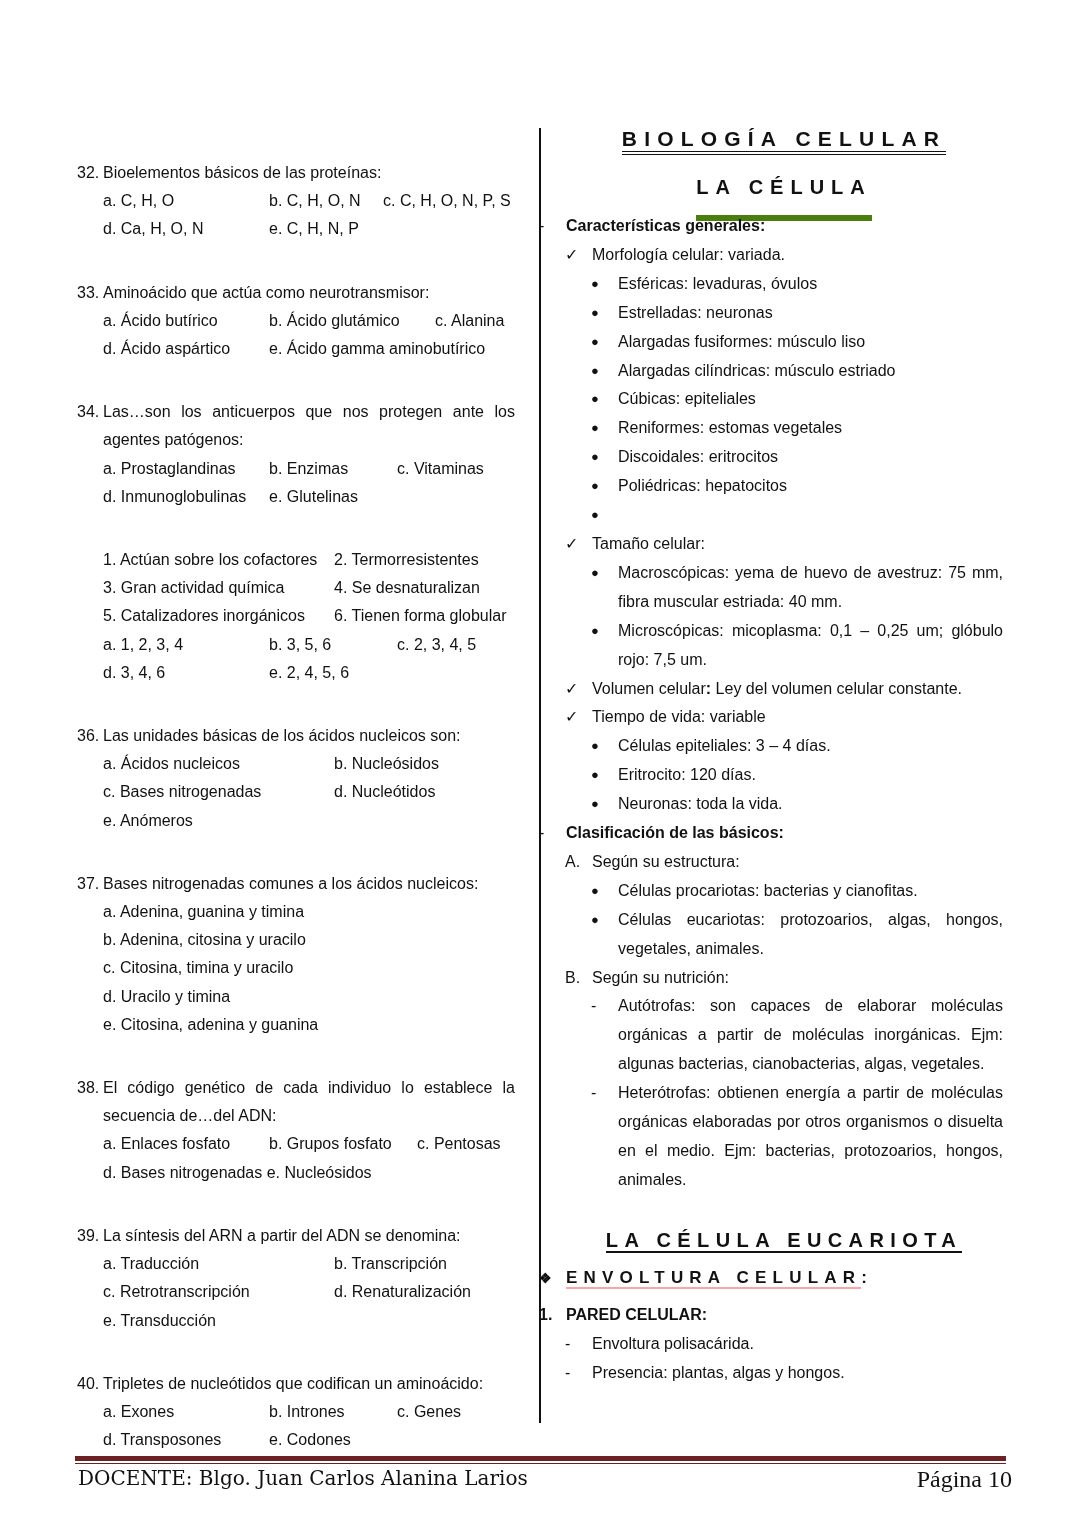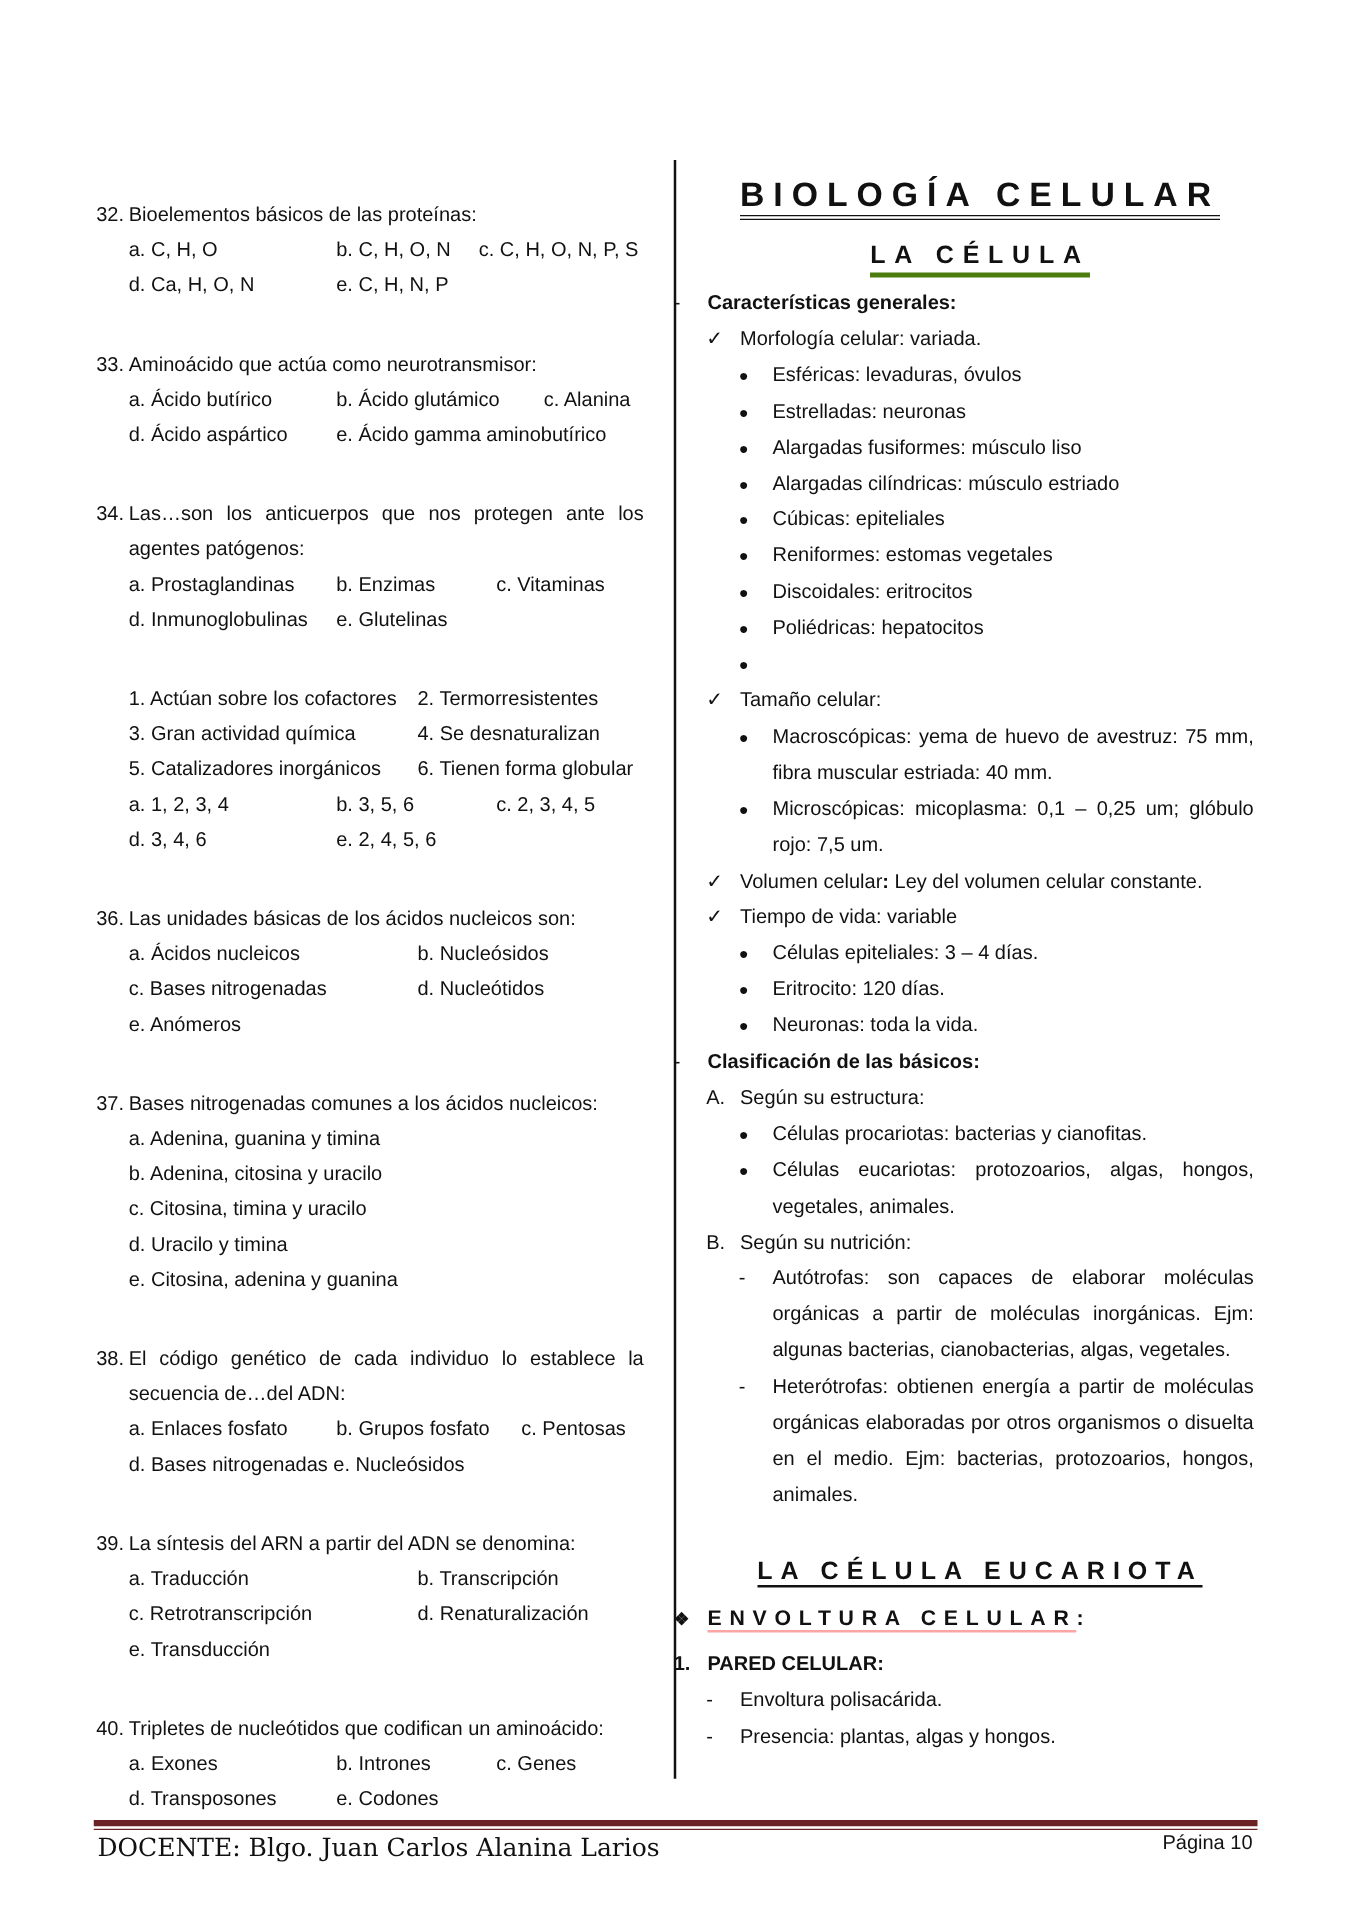--- a/index.html
+++ b/index.html
@@ -14,49 +14,49 @@
 
   .q { margin-bottom: 28px; margin-top: 35px; }
   .q-stem { display: flex; line-height: 28.2px; text-align: justify; }
   .q-num { width: 26px; flex: 0 0 26px; }
   .q-text { flex: 1; text-align: justify; text-align-last: left; }
   .opt-row { display: flex; padding-left: 26px; line-height: 28.2px; }
   .opt { white-space: nowrap; }
   .w166 { width: 166px; } .w128 { width: 128px; } .w231 { width: 231px; }
 
   .title-main {
-    text-align: center; font-weight: bold; font-size: 27px; letter-spacing: 7.2px;
-    margin: 17px 0 0 0; line-height: 30px;
+    text-align: center; font-weight: bold; font-size: 21px; letter-spacing: 7.2px;
+    margin: 0 0 0 0; line-height: 30px;
   }
   .title-main span { border-bottom: 4px double #111; padding-bottom: 1px; }
   .title-sub {
     text-align: center; font-weight: bold; font-size: 20px; letter-spacing: 7px;
     margin-top: 18px; line-height: 30px;
   }
-  .title-sub span { border-bottom: 4px solid #4d7c0f; padding-bottom: 3px; }
+  .title-sub span { border-bottom: 6px solid #4d7c0f; padding-bottom: 17px; }
 
   .r-line { line-height: 28.9px; display: flex; }
   .mk0 { width: 27px; flex: 0 0 27px; }
   .txt { flex: 1; text-align: justify; }
   .bold { font-weight: bold; }
   .bullet-dot { font-size: 13px; }
 
   .section-eu {
     text-align: center; font-weight: bold; font-size: 20px; letter-spacing: 6.4px;
     margin-top: 30px; line-height: 30px;
   }
   .section-eu span { border-bottom: 2px solid #111; }
   .envoltura { margin-top: 8px; line-height: 30px; font-weight: bold; font-size: 17px; letter-spacing: 6.2px; display: flex; }
   .envoltura .diamond { width: 27px; flex: 0 0 27px; letter-spacing: 0; font-size: 14px; }
   .envoltura .u { border-bottom: 2px solid #fca5a5; margin-top: 44px; }
 
   .footer-bar1 { position: absolute; left: 75px; top: 1456px; width: 931px; height: 5px; background: #6b2224; }
   .footer-bar2 { position: absolute; left: 75px; top: 1463px; width: 931px; height: 1px; background: #6b2224; }
   .footer-left { position: absolute; left: 78px; top: 1466px; font-family: "DejaVu Serif", serif; font-size: 20px; }
-  .footer-right { position: absolute; right: 78px; top: 1466px; font-family: Liberation Sans, sans-serif; font-size: 16px; }
+  .footer-right { position: absolute; right: 68px; top: 1466px; font-family: Liberation Serif, serif; font-size: 24px; }
 </style>
 </head>
 <body>
 
 <div class="col-left">
 
   <div class="q">
     <div class="q-stem">
         <span class="q-num">32.</span>
         <span class="q-text">Bioelementos básicos de las proteínas:</span>

